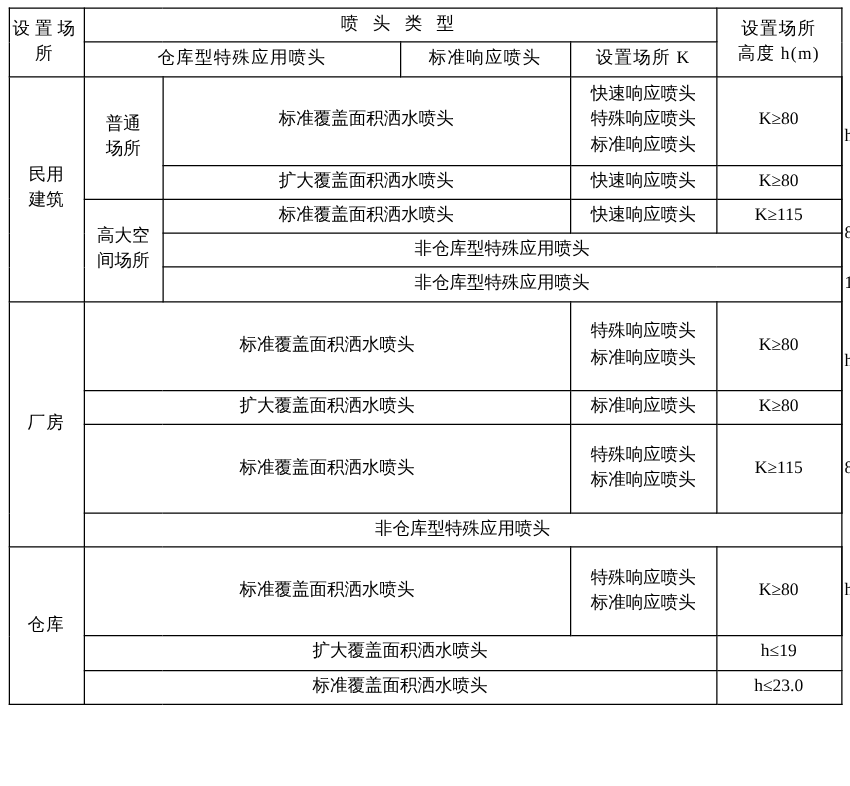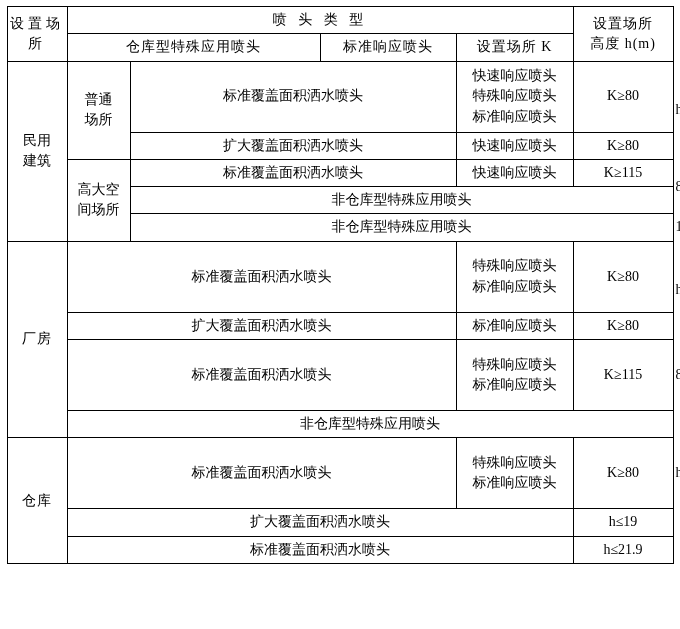--- a/index.html
+++ b/index.html
@@ -168,17 +168,17 @@
         <td class="math bigrow">h≤9</td>
       </tr>
 
       <tr>
         <td colspan="4">扩大覆盖面积洒水喷头</td>
         <td class="math">h≤19</td>
       </tr>
 
       <tr>
         <td colspan="4">标准覆盖面积洒水喷头</td>
-        <td class="math">h≤21.9</td>
+        <td class="math">h≤23.0</td>
       </tr>
     </tbody>
   </table>
 </div>
 
 </body></html>

